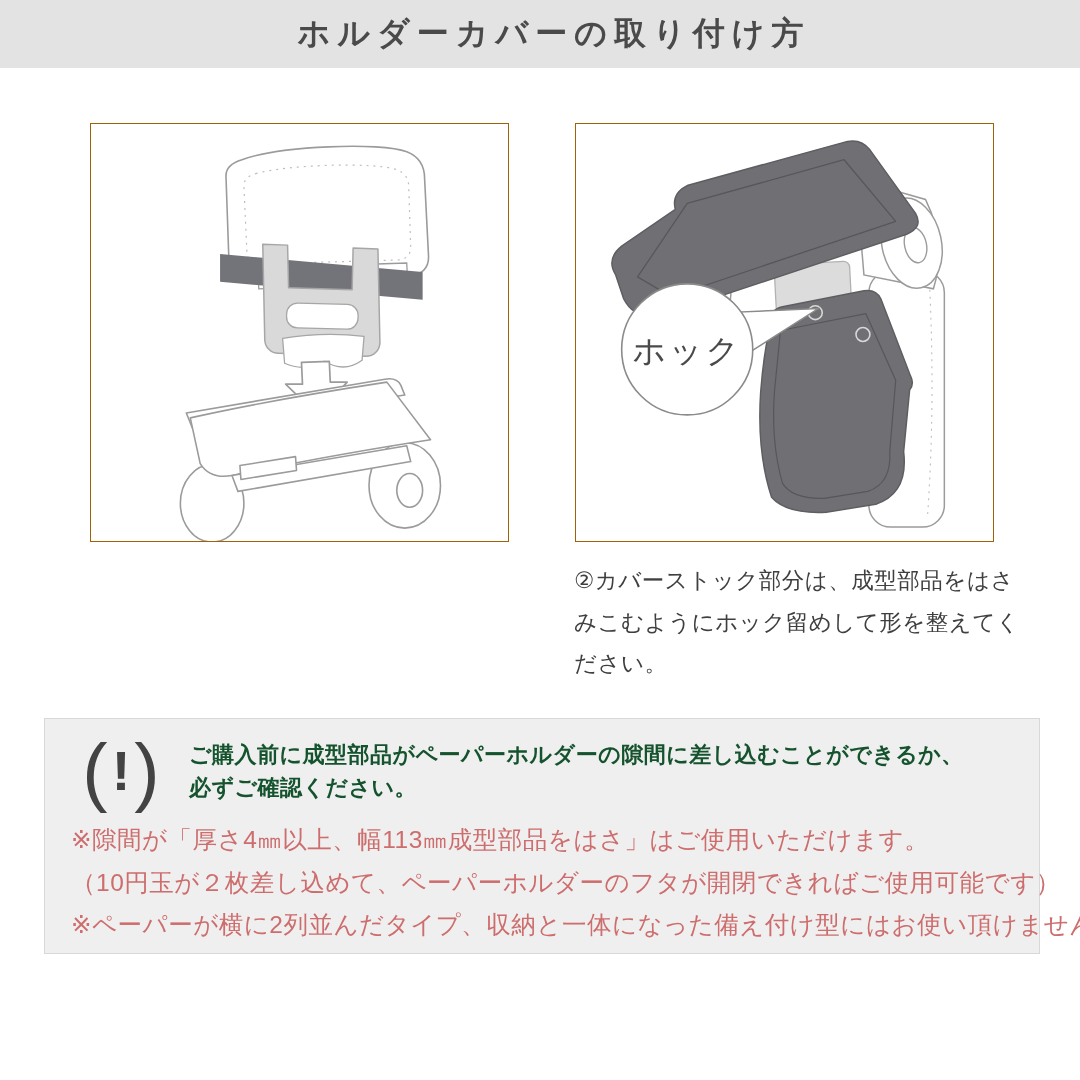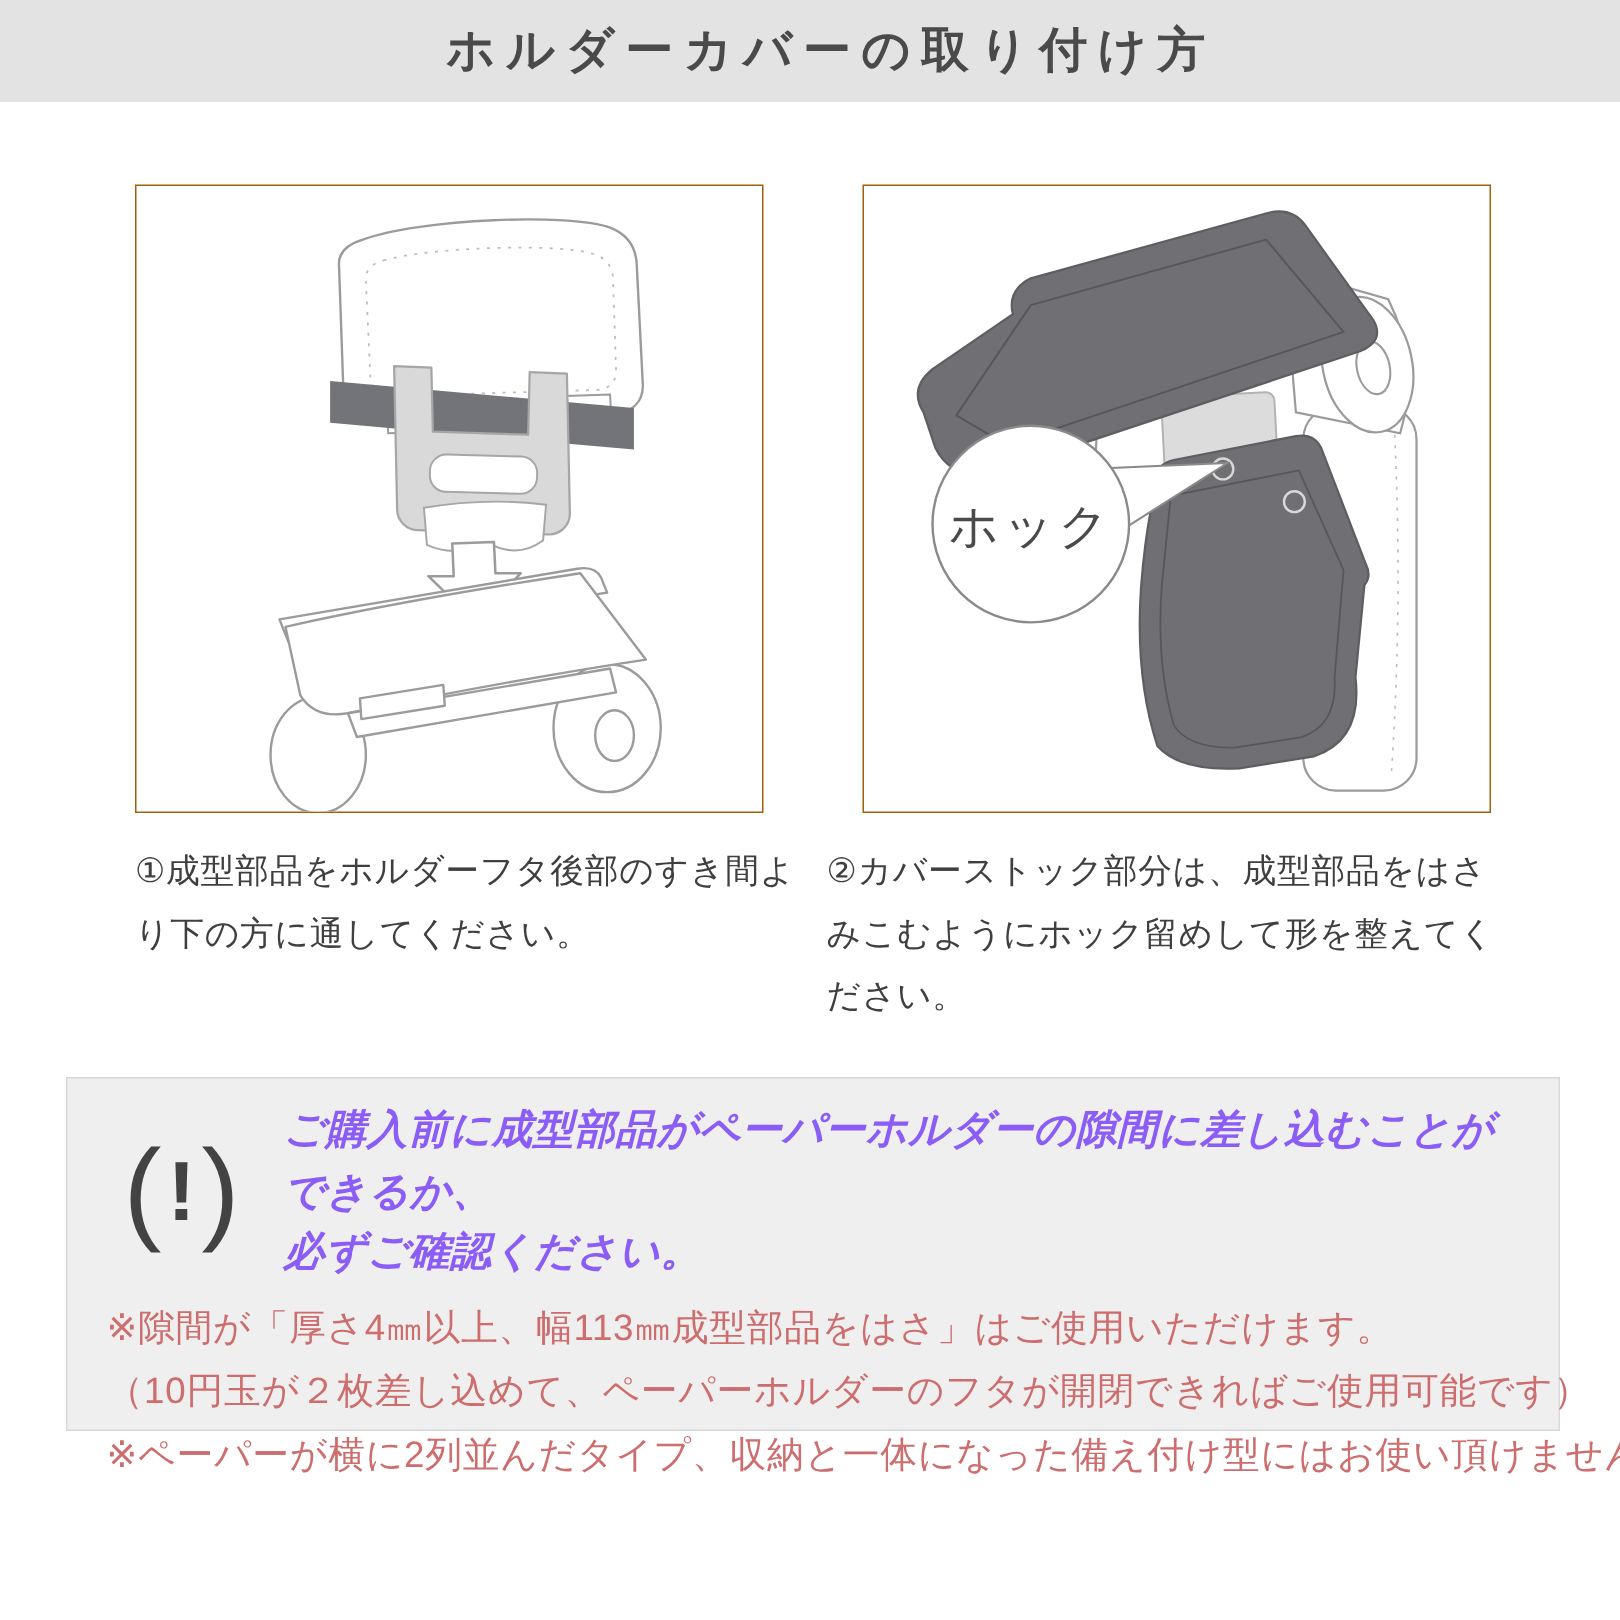--- a/index.html
+++ b/index.html
@@ -22,38 +22,38 @@
   }
   .figbox.left{left:90px;}
   .figbox.right{left:575px;}
   .figbox svg{display:block;width:100%;height:100%;}
   
   .caption{
     position:absolute;top:560px;width:460px;font-size:22.5px;line-height:1.85;
     color:#3f3f3f;white-space:pre-line;letter-spacing:0.5px;
   }
   .caption.c1{left:90px;}
-  .caption.c2{left:551px;}
+  .caption.c2{left:574px;}
   
   .notice{
     position:absolute;left:44px;top:718px;width:996px;height:236px;
     background:#efefef;border:1px solid #d8d8d8;box-sizing:border-box;
   }
   .notice-head{
     display:flex;align-items:center;gap:16px;margin:14px 24px 0 24px;
   }
   .alert-icon{
     display:flex;align-items:center;justify-content:center;min-width:104px;
     color:#434343;line-height:1;
   }
   .alert-icon .paren{font-size:76px;font-weight:500;}
   .alert-icon .bang{font-size:56px;font-weight:900;padding:0 4px;}
   .notice-heading{
-    font-size:27px;font-weight:bold;color:#8b5cf6;line-height:1.5;
-    white-space:pre-line;letter-spacing:0.5px;font-style:italic;
+    font-size:22px;font-weight:bold;color:#14532d;line-height:1.5;
+    white-space:pre-line;letter-spacing:0.5px;
   }
   .notice-warnings{margin:10px 24px 0 26px;}
   .warn-line{
     font-size:24.5px;color:#cd6d6d;line-height:1.74;letter-spacing:0.5px;white-space:nowrap;
   }
   
   .footer{
     position:absolute;right:34px;top:1033px;font-size:24px;color:#4d4d4d;
     letter-spacing:2.5px;font-weight:500;white-space:nowrap;
   }
@@ -138,22 +138,20 @@
         <circle cx="289" cy="212" r="7"></circle>
       </g>
 
       <polygon points="150,190 244,186 140,252" fill="#ffffff" stroke="#8a8a8a" stroke-width="1.4"></polygon>
 
       <circle cx="112" cy="227" r="66" fill="#ffffff" stroke="#8a8a8a" stroke-width="1.6"></circle>
       <text x="112" y="240" text-anchor="middle" font-size="33" letter-spacing="3" fill="#4a4a4a">ホック</text>
     </svg>
   </div>
 
-  <div class="caption c1">①成型部品をホルダーフタ後部のすき間よ
-り下の方に通してください。</div>
   <div class="caption c2">②カバーストック部分は、成型部品をはさ
 みこむようにホック留めして形を整えてく
 ださい。</div>
 
   <div class="notice">
     <div class="notice-head">
       <div class="alert-icon">
         <span class="paren">(</span>
         <span class="bang">!</span>
         <span class="paren">)</span>

